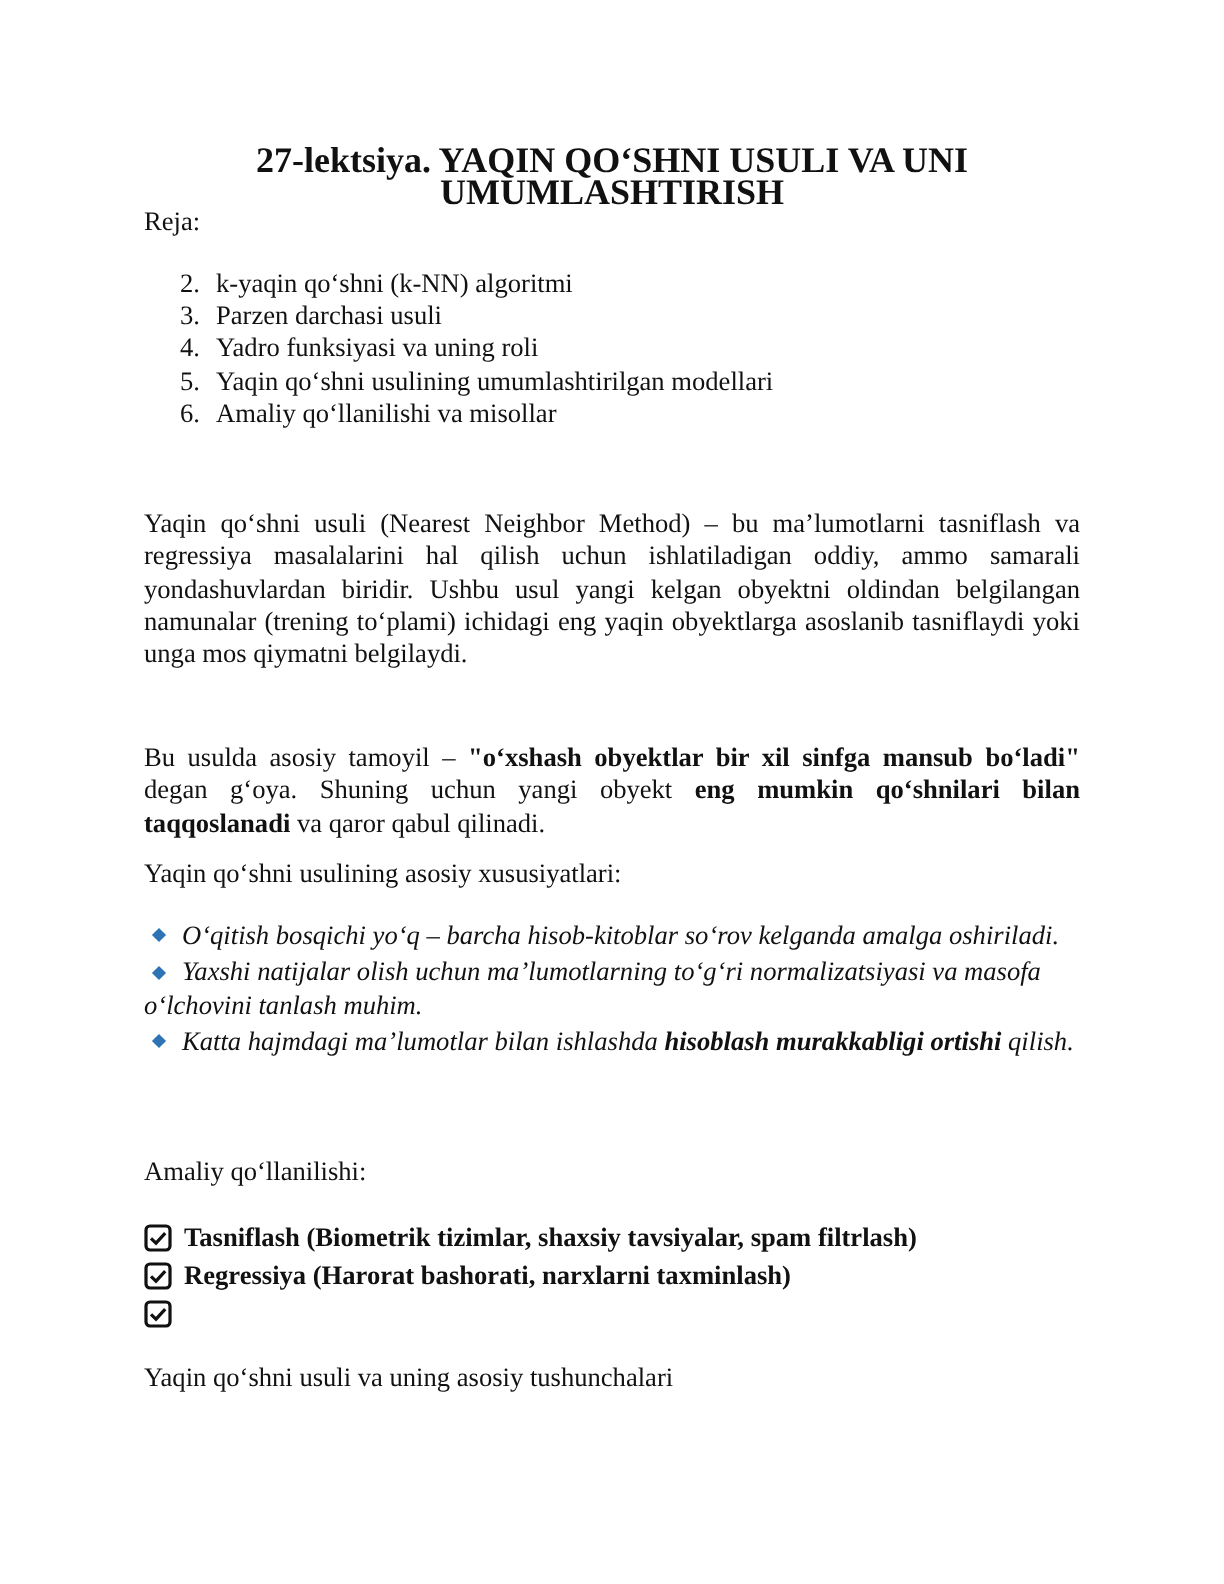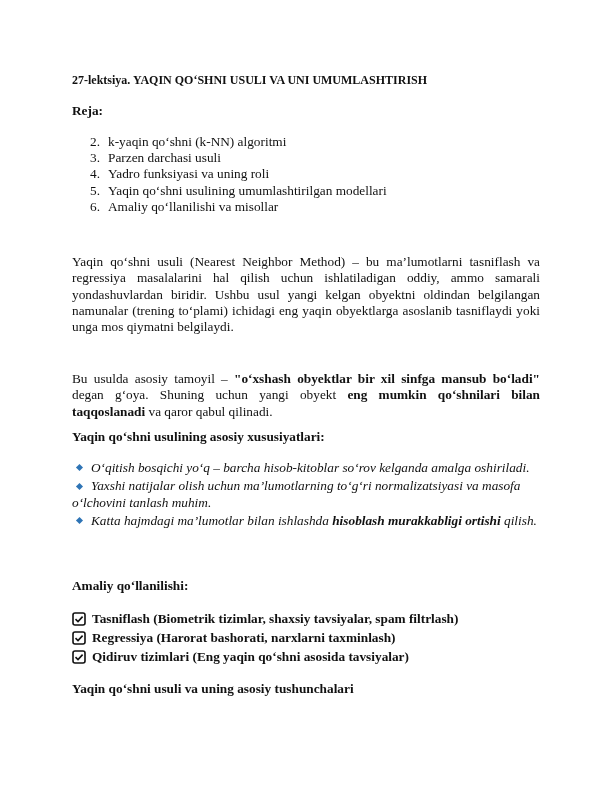--- a/index.html
+++ b/index.html
@@ -1,21 +1,21 @@
 <!DOCTYPE html>
 <html><head>
 <meta charset="utf-8">
 <style>
   html, body { margin: 0; padding: 0; background: #ffffff; }
   body { width: 612px; height: 792px; position: relative; overflow: hidden;
          font-family: "Liberation Serif", serif; color: #111; font-size: 13.3px; }
   .page { position: absolute; left: 72px; top: 0; width: 468px; }
-  .title { position: absolute; left: 0; width: 468px; top: 72px; text-align: left;
-           font-weight: bold; font-size: 12px; line-height: 16px; }
-  .h { font-weight: bold; position: absolute; left: 0; line-height: 16px; text-align: right; }
+  .title { position: absolute; left: 0; width: 468px; top: 72px; text-align: center;
+           font-weight: bold; font-size: 18px; line-height: 16px; }
+  .h { font-weight: normal; position: absolute; left: 0; line-height: 16px; text-align: right; }
   .olist { position: absolute; left: 18px; top: 134px; margin: 0; padding: 0; list-style: none; }
   .olist li { line-height: 16.2px; white-space: nowrap; }
   .olist .num { display: inline-block; width: 18px; }
   .para { position: absolute; left: 0; width: 468px; text-align: justify; line-height: 16.3px; margin: 0; }
   .para b { font-weight: bold; }
   .blist { position: absolute; left: 0; top: 460px; width: 468px; margin: 0; padding: 0; list-style: none; }
   .blist li { line-height: 16.3px; margin-bottom: 2px; font-style: italic; }
   .diamond { display: inline-block; width: 5px; height: 5px; background: #2e74b5;
              transform: rotate(45deg); margin: 0 9px 2px 5px; vertical-align: middle; }
   .clist { position: absolute; left: 0; top: 609px; margin: 0; padding: 0; list-style: none; font-weight: bold; }
@@ -66,19 +66,18 @@
           <rect x="1" y="1" width="12" height="12" rx="2" fill="none" stroke="#111" stroke-width="1.6"></rect>
           <path d="M3.5 7.2 L6 9.6 L10.6 4.6" fill="none" stroke="#111" stroke-width="1.6"></path>
         </svg>
       <span>Regressiya (Harorat bashorati, narxlarni taxminlash)</span>
     </li>
     <li>
       <svg class="chk" viewBox="0 0 14 14">
           <rect x="1" y="1" width="12" height="12" rx="2" fill="none" stroke="#111" stroke-width="1.6"></rect>
           <path d="M3.5 7.2 L6 9.6 L10.6 4.6" fill="none" stroke="#111" stroke-width="1.6"></path>
         </svg>
-      <span>Qidiruv tizimlari (Eng yaqin qo‘shni asosida tavsiyalar)</span>
     </li>
   </ul>
 
   <div class="h" style="top:681px;">Yaqin qo‘shni usuli va uning asosiy tushunchalari</div>
 
 </div>
 
 </body></html>

